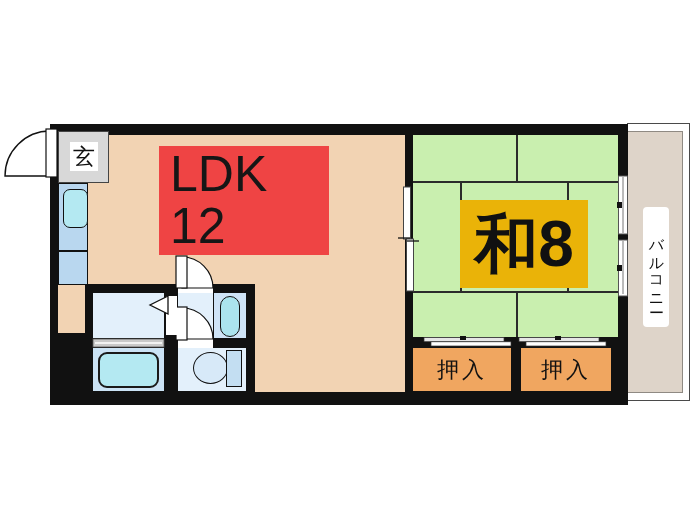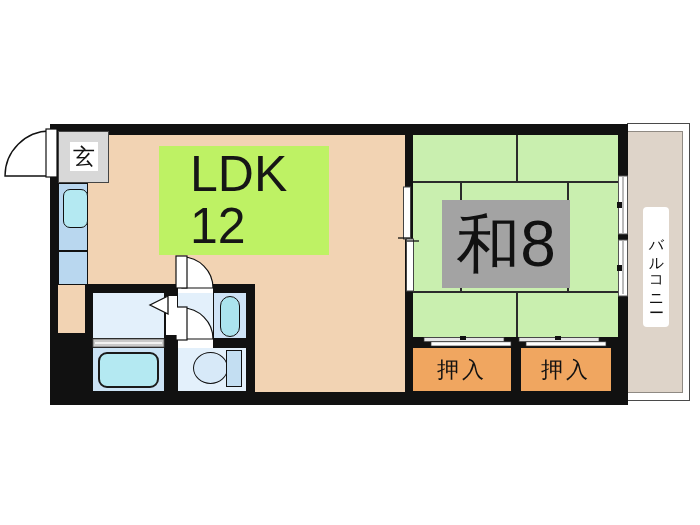--- a/index.html
+++ b/index.html
@@ -53,24 +53,24 @@
   
   .genkan{left:58px;top:131px;width:51px;height:52px;background:#d8d8d8;border:1px solid #444;}
   .genkan-label{left:70px;top:142px;width:28px;height:29px;background:#fff;display:flex;align-items:center;
     justify-content:center;font-size:22px;}
   .kitchen-counter{left:58px;top:183px;width:30px;height:102px;background:#b9d7ef;border:1px solid #111;}
   .kitchen-divider{left:58px;top:250px;width:30px;height:1.5px;background:#111;}
   .kitchen-sink{left:63px;top:189px;width:25px;height:39px;background:#b4e9f2;border:1.5px solid #111;border-radius:7px;}
   
   .overlay{left:0;top:0;width:700px;height:525px;}
   
-  .ldk-label{left:159px;top:146px;width:170px;height:109px;background:#bef264;padding:2px 0 0 31px;line-height:52px;
+  .ldk-label{left:159px;top:146px;width:170px;height:109px;background:#ef4444;padding:2px 0 0 11px;line-height:52px;
     font-size:50px;color:#161616;}
-  .washitsu-label{left:442px;top:200px;width:128px;height:88px;background:#a3a3a3;display:flex;align-items:center;
-    justify-content:center;font-size:64px;font-weight:normal;}
+  .washitsu-label{left:460px;top:200px;width:128px;height:88px;background:#eab308;display:flex;align-items:center;
+    justify-content:center;font-size:64px;font-weight:bold;}
 </style>
 </head>
 <body>
 
 <div id="plan">
 
   <div class="balcony-outline"></div>
   <div class="balcony-slab"></div>
 
   <div class="ldk-floor"></div>

